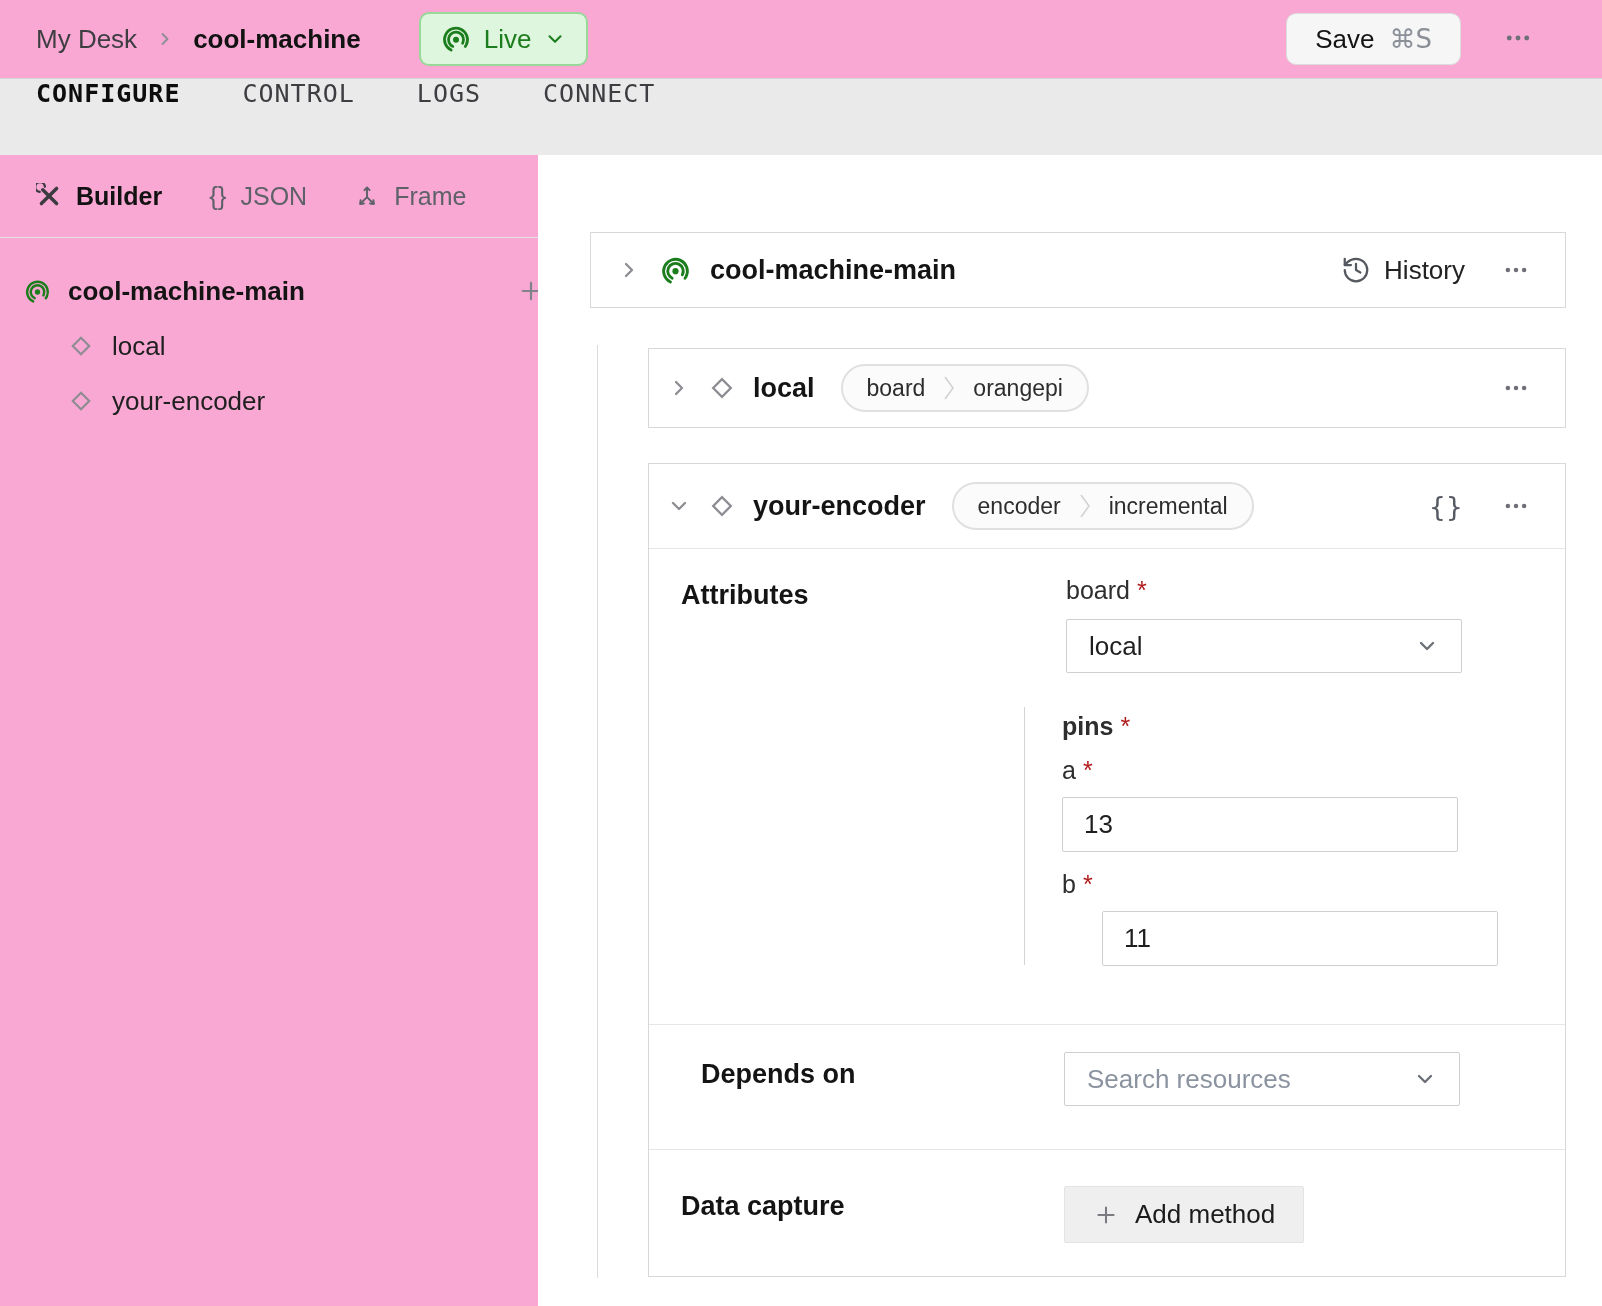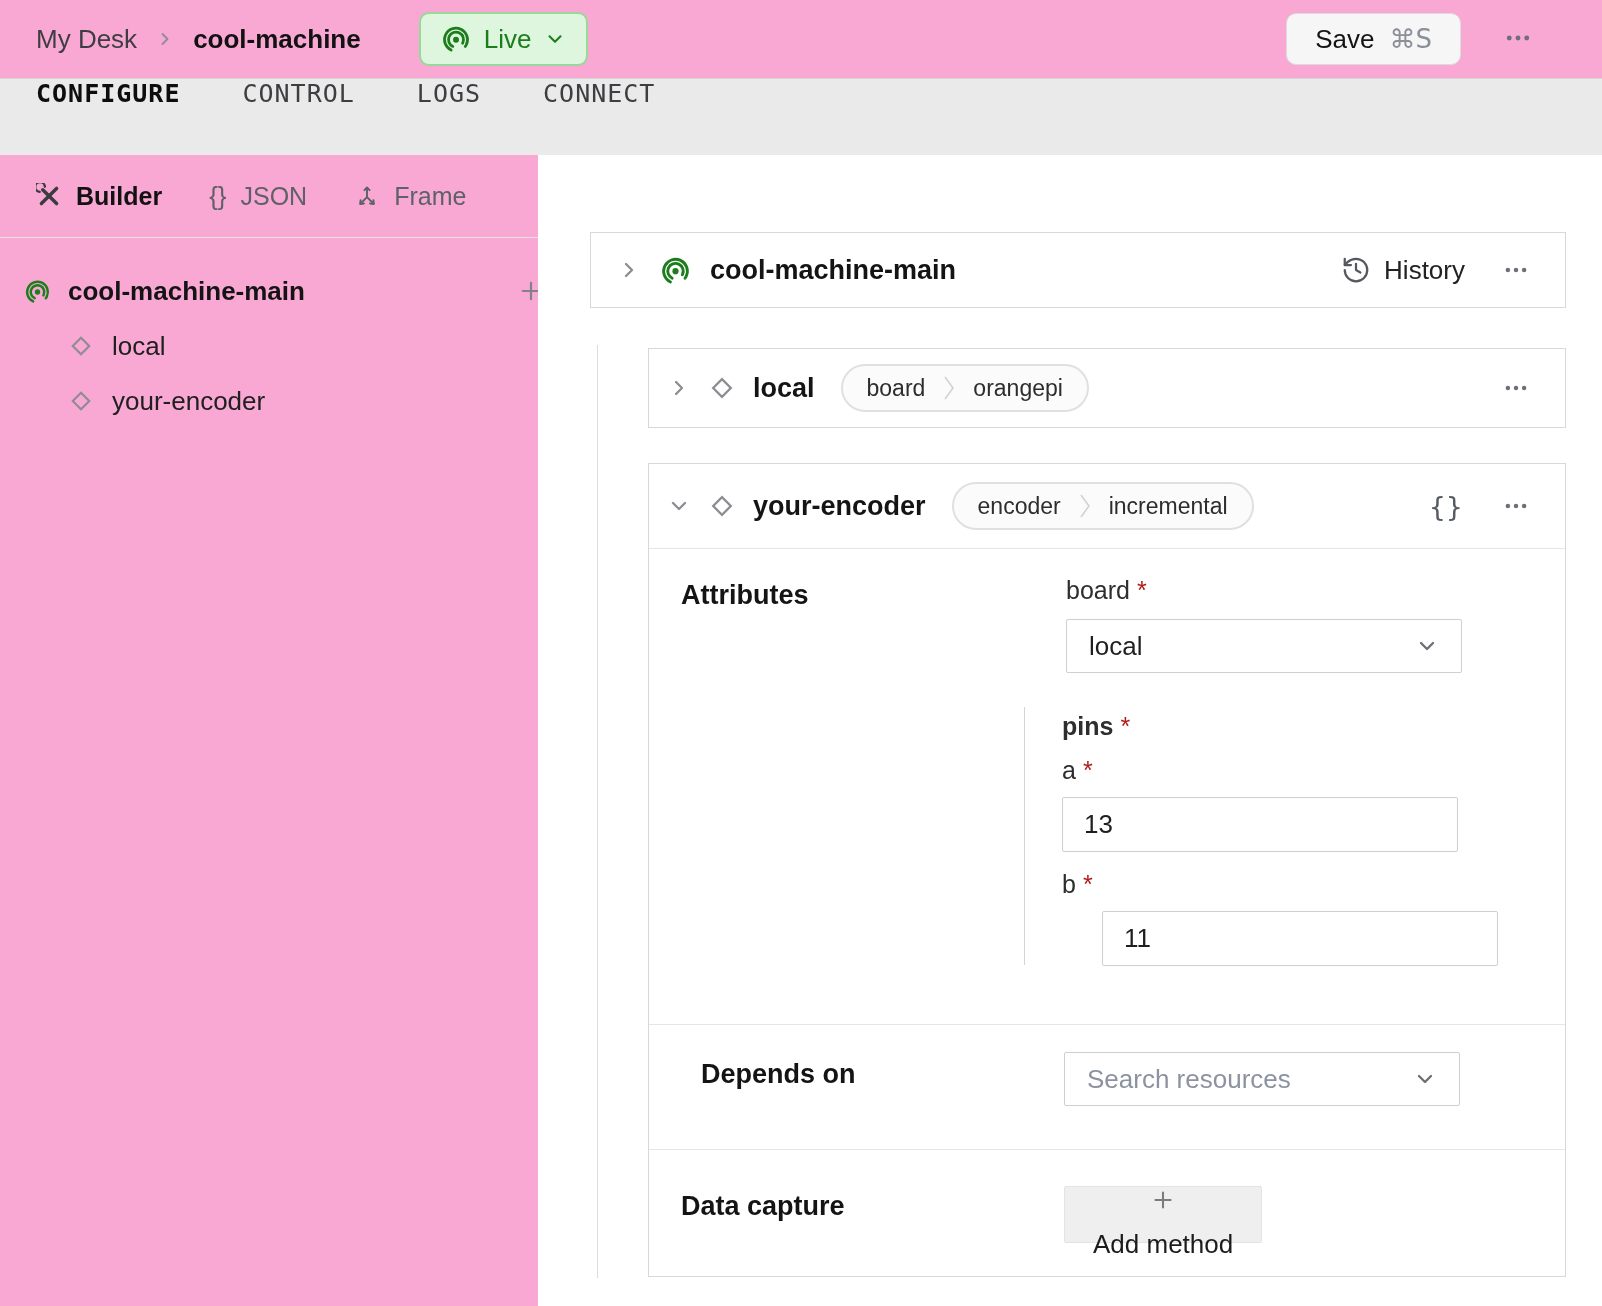--- a/index.html
+++ b/index.html
@@ -79,21 +79,21 @@
         font-size:26px;color:#1f1f1f;cursor:pointer;}
   .select .chev{margin-left:auto;color:#6b6f76;}
   .select.placeholder{color:#8b93a0;}
   .tin{position:absolute;width:396px;height:55px;border:1px solid #cfcfcf;border-radius:2px;
         padding:0 21px;box-sizing:border-box;font-size:26px;color:#1f1f1f;
         font-family:"Liberation Sans",sans-serif;background:#fff;outline:none;}
   .pins-line{position:absolute;left:375px;top:243px;width:1px;height:258px;background:#d4d4d4;}
   .add-btn{position:absolute;left:415px;top:722px;height:57px;padding:0 28px;
         background:#efefef;border:1px solid #e3e3e3;border-radius:2px;
         display:inline-flex;align-items:center;gap:16px;font-size:26px;color:#1c1c1c;cursor:pointer;
-        box-sizing:border-box;flex-direction:column;}
+        box-sizing:border-box;}
   .plus-gray{color:#7a7a80;}
 </style>
 </head>
 <body>
 
 <svg width="0" height="0" style="position:absolute" aria-hidden="true">
   <defs>
     <symbol id="i-live" viewBox="0 0 24 24">
       <circle cx="12" cy="12.5" r="2.4" fill="currentColor" stroke="none"></circle>
       <circle cx="12" cy="12.5" r="6" fill="none" stroke="currentColor" stroke-width="2.2" stroke-linecap="round" stroke-dasharray="28.5 9.2" transform="rotate(115 12 12.5)"></circle>

